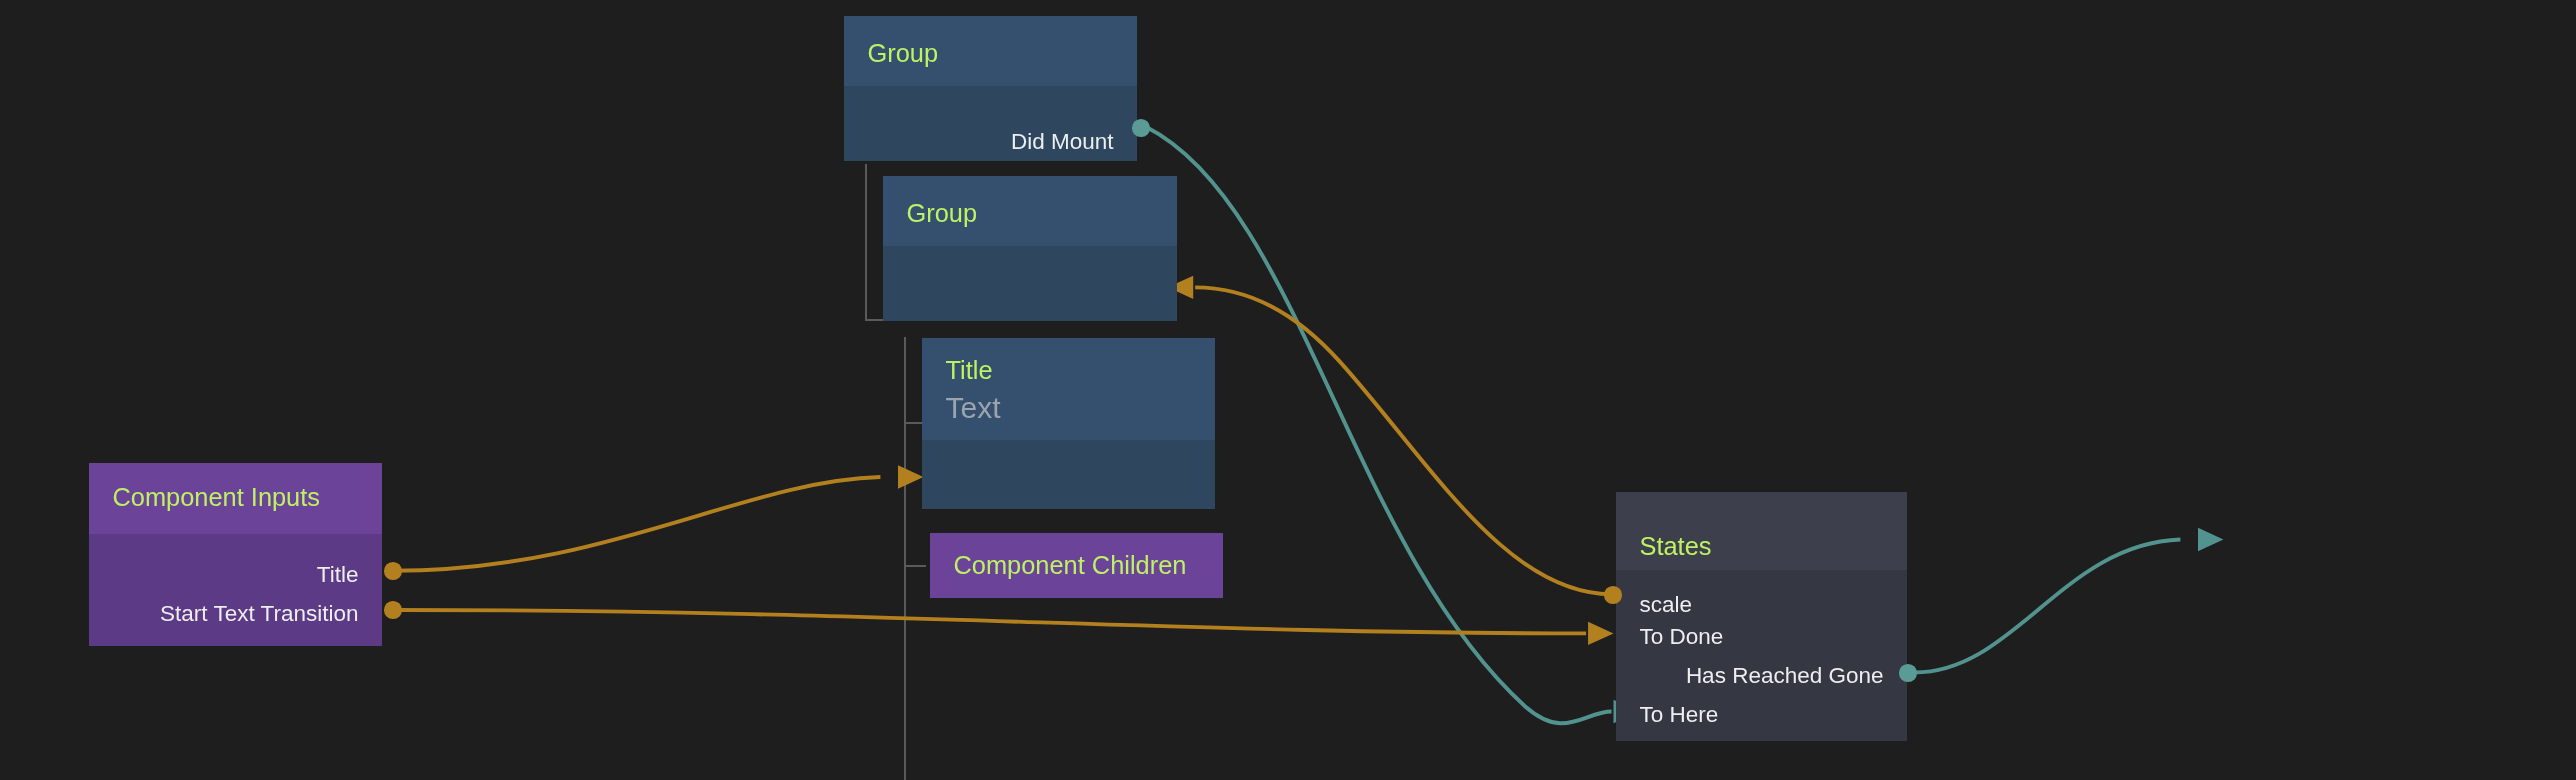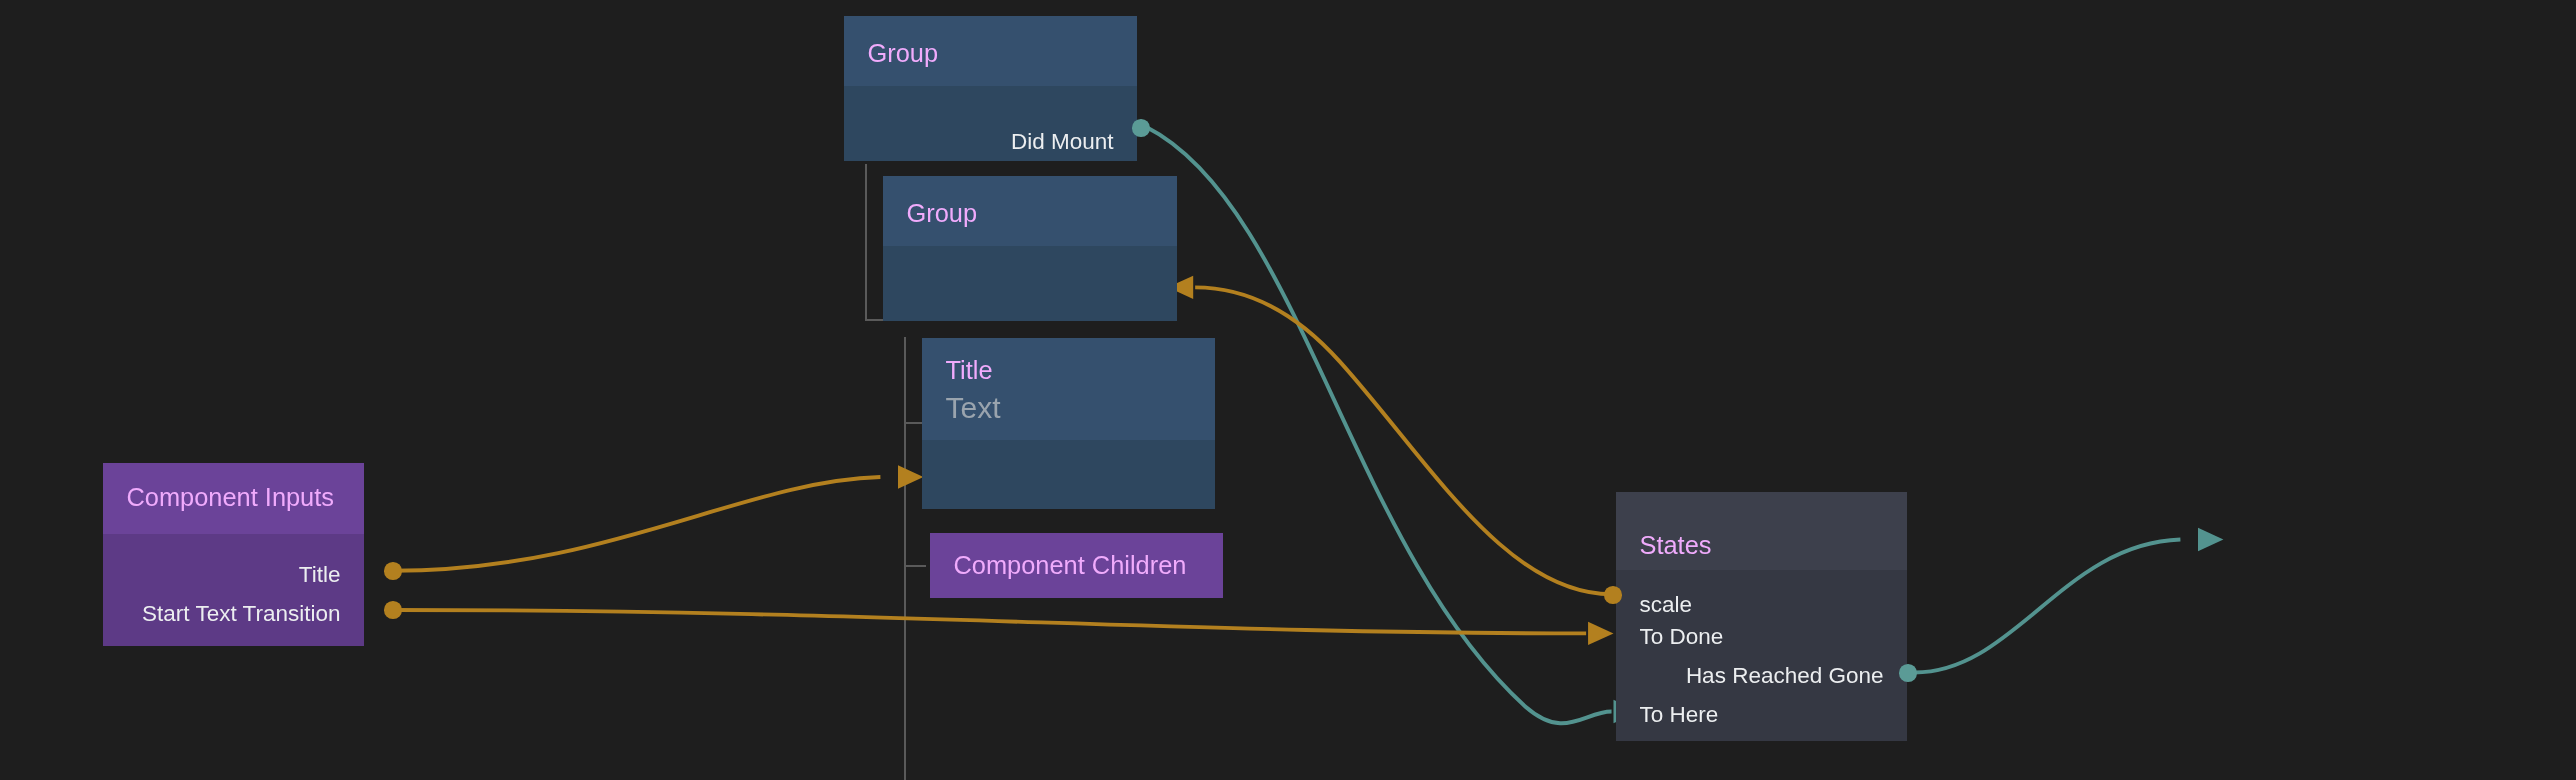--- a/index.html
+++ b/index.html
@@ -17,21 +17,21 @@
 
   
   .node{
     position:absolute;
     box-sizing:border-box;
     overflow:hidden;
   }
   .node .hdr{
     font-size:25.4px;
     line-height:1;
-    color:#f0abfc;
+    color:#bef264;
     padding:25.4px 23.5px 0 23.5px;
     white-space:nowrap;
   }
   .node .sub{
     font-size:30px;
     line-height:1;
     color:#9aa4ae;
     padding:9.8px 23.5px 0 23.5px;
     white-space:nowrap;
   }
@@ -107,32 +107,32 @@
     <div class="hdrband" style="height:102px;"></div>
     <div class="hdr" style="position:relative;z-index:2;padding-top:19.6px;">Title</div>
     <div class="sub" style="position:relative;z-index:2;">Text</div>
 
   </div>
 
   <div class="node purple" style="left:922px;top:533px;width:293px;height:65px;background:#6b4399;margin-left:8px;">
     <div class="hdr" style="padding-top:19.6px;">Component Children</div>
   </div>
 
-  <div class="node purple" style="left:103px;top:463px;width:261px;height:183px;">
+  <div class="node purple" style="left:89px;top:463px;width:293px;height:183px;">
     <div class="hdrband" style="height:71px;"></div>
     <div class="hdr" style="position:relative;z-index:2;padding-top:21.5px;">Component Inputs</div>
     <div class="port out" style="top:101px;">Title</div>
     <div class="port out" style="top:140px;">Start Text Transition</div>
   </div>
   <div style="position:absolute;left:384px;top:562px;width:17.6px;height:17.6px;border-radius:50%;background:#b3801f;"></div>
   <div style="position:absolute;left:384px;top:601px;width:17.6px;height:17.6px;border-radius:50%;background:#b3801f;"></div>
 
   <div class="node grey" style="left:1616px;top:492px;width:291px;height:249px;">
     <div class="hdrband" style="height:78px;"></div>
-    <div class="hdr" style="position:relative;z-index:2;padding-top:41px;">States</div>
+    <div class="hdr" style="position:relative;z-index:2;padding-top:16px;margin-top:26px;">States</div>
     <div class="port in" style="top:102px;">scale</div>
     <div class="port in" style="top:134px;">To Done</div>
     <div class="port out" style="top:173px;">Has Reached Gone</div>
     <div class="port in" style="top:212px;">To Here</div>
   </div>
   <div style="position:absolute;left:1604px;top:586px;width:17.6px;height:17.6px;border-radius:50%;background:#b3801f;"></div>
   <div style="position:absolute;left:1899px;top:664px;width:17.6px;height:17.6px;border-radius:50%;background:#5b9b96;"></div>
 
 
 </div>

